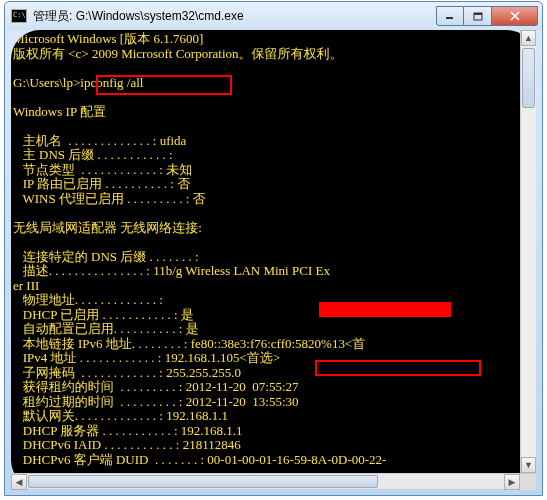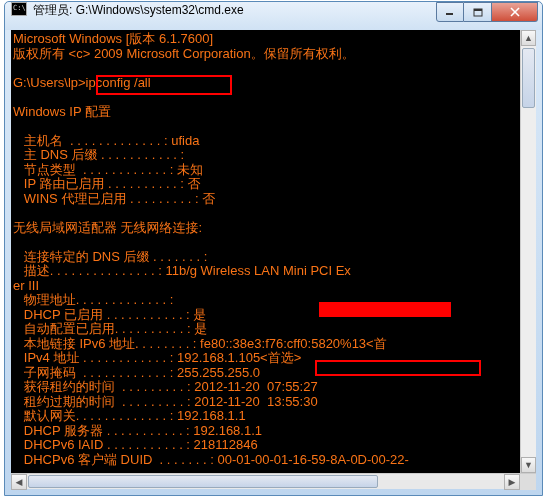--- a/index.html
+++ b/index.html
@@ -1,28 +1,28 @@
 <!DOCTYPE html>
 <html><head>
 <meta charset="utf-8">
 <style>
   * { margin: 0; padding: 0; box-sizing: border-box; }
   body { width: 547px; height: 500px; font-family: "Microsoft YaHei", sans-serif; background: #fff; overflow: hidden; }
   .window { width: 539px; height: 495px; margin: 1px auto; border: 1px solid #5a8ab8; border-radius: 5px 5px 0 0; background: linear-gradient(#dae9f8, #bed6ef); position: relative; }
-  .titlebar { height: 28px; display: flex; padding-left: 6px; background: linear-gradient(#e8f1fb, #d0e2f4); border-radius: 5px 5px 0 0; }
+  .titlebar { height: 28px; display: flex; align-items: center; padding-left: 6px; background: linear-gradient(#e8f1fb, #d0e2f4); border-radius: 5px 5px 0 0; }
   .title-icon { width: 16px; height: 14px; background: #000; border: 1px solid #aaa; margin-right: 6px; position: relative; }
   .title-icon::before { content: "C:\\"; color: #ccc; font-size: 7px; font-family: monospace; position: absolute; top: 1px; left: 1px; }
   .title-text { font-size: 12px; color: #000; flex: 1; }
   .win-controls { display: flex; height: 20px; margin-right: 4px; }
   .win-btn { width: 28px; height: 20px; border: 1px solid #5a7aa0; background: linear-gradient(#e8f0fa, #c8dcf0); display: flex; align-items: center; justify-content: center; font-size: 11px; cursor: pointer; }
   .win-btn + .win-btn { border-left: none; }
   .win-btn.minimize { border-radius: 0 0 0 3px; }
   .win-btn.close { width: 46px; border-radius: 0 0 3px 0; background: linear-gradient(#e9a397, #cf4f3a); color: #fff; }
   .win-btn.maximize svg, .win-btn.minimize svg { display: block; }
-  .console { position: absolute; top: 28px; left: 6px; right: 6px; bottom: 6px; background: #000; color: #f97316; font-family: Liberation Sans, sans-serif; font-size: 13px; line-height: 14.5px; overflow: hidden; padding: 2px 0 0 2px; white-space: pre; }
+  .console { position: absolute; top: 28px; left: 6px; right: 6px; bottom: 6px; background: #000; color: #fde047; font-family: Liberation Serif, serif; font-size: 13px; line-height: 14.5px; overflow: hidden; padding: 2px 0 0 2px; white-space: pre; border-radius: 29px; }
   .scrollbar { position: absolute; top: 28px; right: 6px; width: 16px; bottom: 22px; background: #e9e9e9; border-left: 1px solid #ccc; }
   .sb-btn { height: 16px; background: linear-gradient(#f8f8f8,#dcdcdc); border: 1px solid #b0b0b0; display: flex; align-items: center; justify-content: center; font-size: 9px; color: #555; }
   .sb-track { position: absolute; top: 16px; bottom: 16px; left: 0; right: 0; background: #eee; }
   .sb-thumb { position: absolute; top: 2px; left: 1px; right: 1px; height: 60px; background: linear-gradient(#e4e9f2,#c6d4e8); border: 1px solid #9ab; border-radius: 2px; }
   .sb-btn.down { position: absolute; bottom: 0; left: 0; right: 0; }
   .scrollbar-h { position: absolute; left: 6px; right: 6px; bottom: 6px; height: 16px; background: #e9e9e9; border-top: 1px solid #ccc; }
   .sbh-btn { width: 16px; height: 16px; background: linear-gradient(#f8f8f8,#dcdcdc); border: 1px solid #b0b0b0; display: inline-flex; align-items: center; justify-content: center; font-size: 9px; color: #555; position: absolute; top: 0; }
   .sbh-btn.left { left: 0; }
   .sbh-btn.right { right: 16px; }
   .sbh-thumb { position: absolute; left: 17px; top: 1px; bottom: 1px; width: 350px; background: linear-gradient(#e4e9f2,#c6d4e8); border: 1px solid #9ab; border-radius: 2px; }

